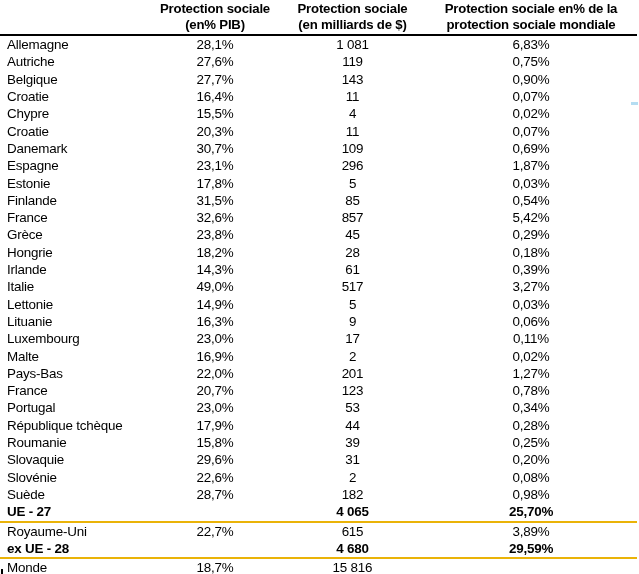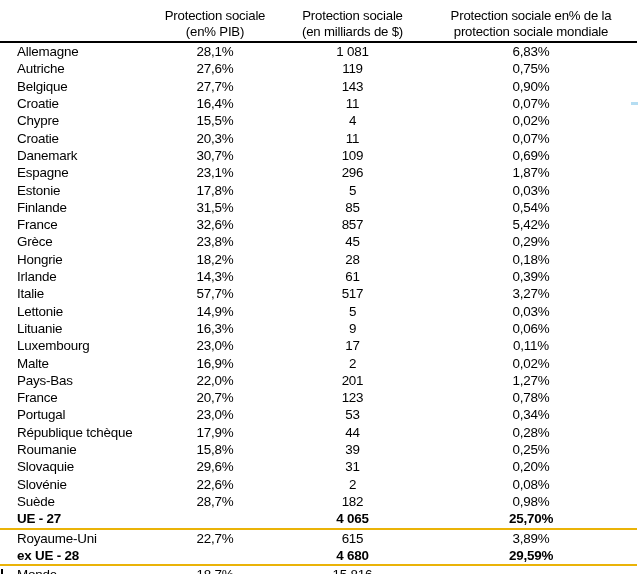--- a/index.html
+++ b/index.html
@@ -18,38 +18,38 @@
     width: 637px;
     margin: 0;
   }
   col.c-country { width: 150px; }
   col.c-pib     { width: 130px; }
   col.c-usd     { width: 145px; }
   col.c-share   { width: 212px; }
 
   thead tr { border-bottom: 2px solid #000; }
   thead th {
-    font-weight: normal;
+    font-weight: bold;
     font-size: 13.2px;
     line-height: 15.6px;
-    padding: 8px 0 2px 0;
+    padding: 1px 0 2px 0;
     vertical-align: bottom;
     text-align: center;
     letter-spacing: -0.2px;
   }
   tbody td {
     font-size: 13.4px;
     line-height: 17.3px;
     height: 17.3px;
     padding: 0;
     white-space: nowrap;
     overflow: hidden;
     letter-spacing: -0.2px;
   }
-  td.country { text-align: left; padding-left: 17px; }
+  td.country { text-align: left; padding-left: 7px; }
   td.num { text-align: center; }
   tr.bold td { font-weight: bold; }
   tr.rule-after { border-bottom: 2px solid #eab308; }
 
   .text-cursor {
     position: absolute;
     left: 1px;
     top: 569px;
     width: 2px;
     height: 5px;
@@ -175,21 +175,21 @@
       <td class="num">0,18%</td>
     </tr>
         <tr>
       <td class="country">Irlande</td>
       <td class="num">14,3%</td>
       <td class="num">61</td>
       <td class="num">0,39%</td>
     </tr>
         <tr>
       <td class="country">Italie</td>
-      <td class="num">57,7%</td>
+      <td class="num">49,0%</td>
       <td class="num">517</td>
       <td class="num">3,27%</td>
     </tr>
         <tr>
       <td class="country">Lettonie</td>
       <td class="num">14,9%</td>
       <td class="num">5</td>
       <td class="num">0,03%</td>
     </tr>
         <tr>

